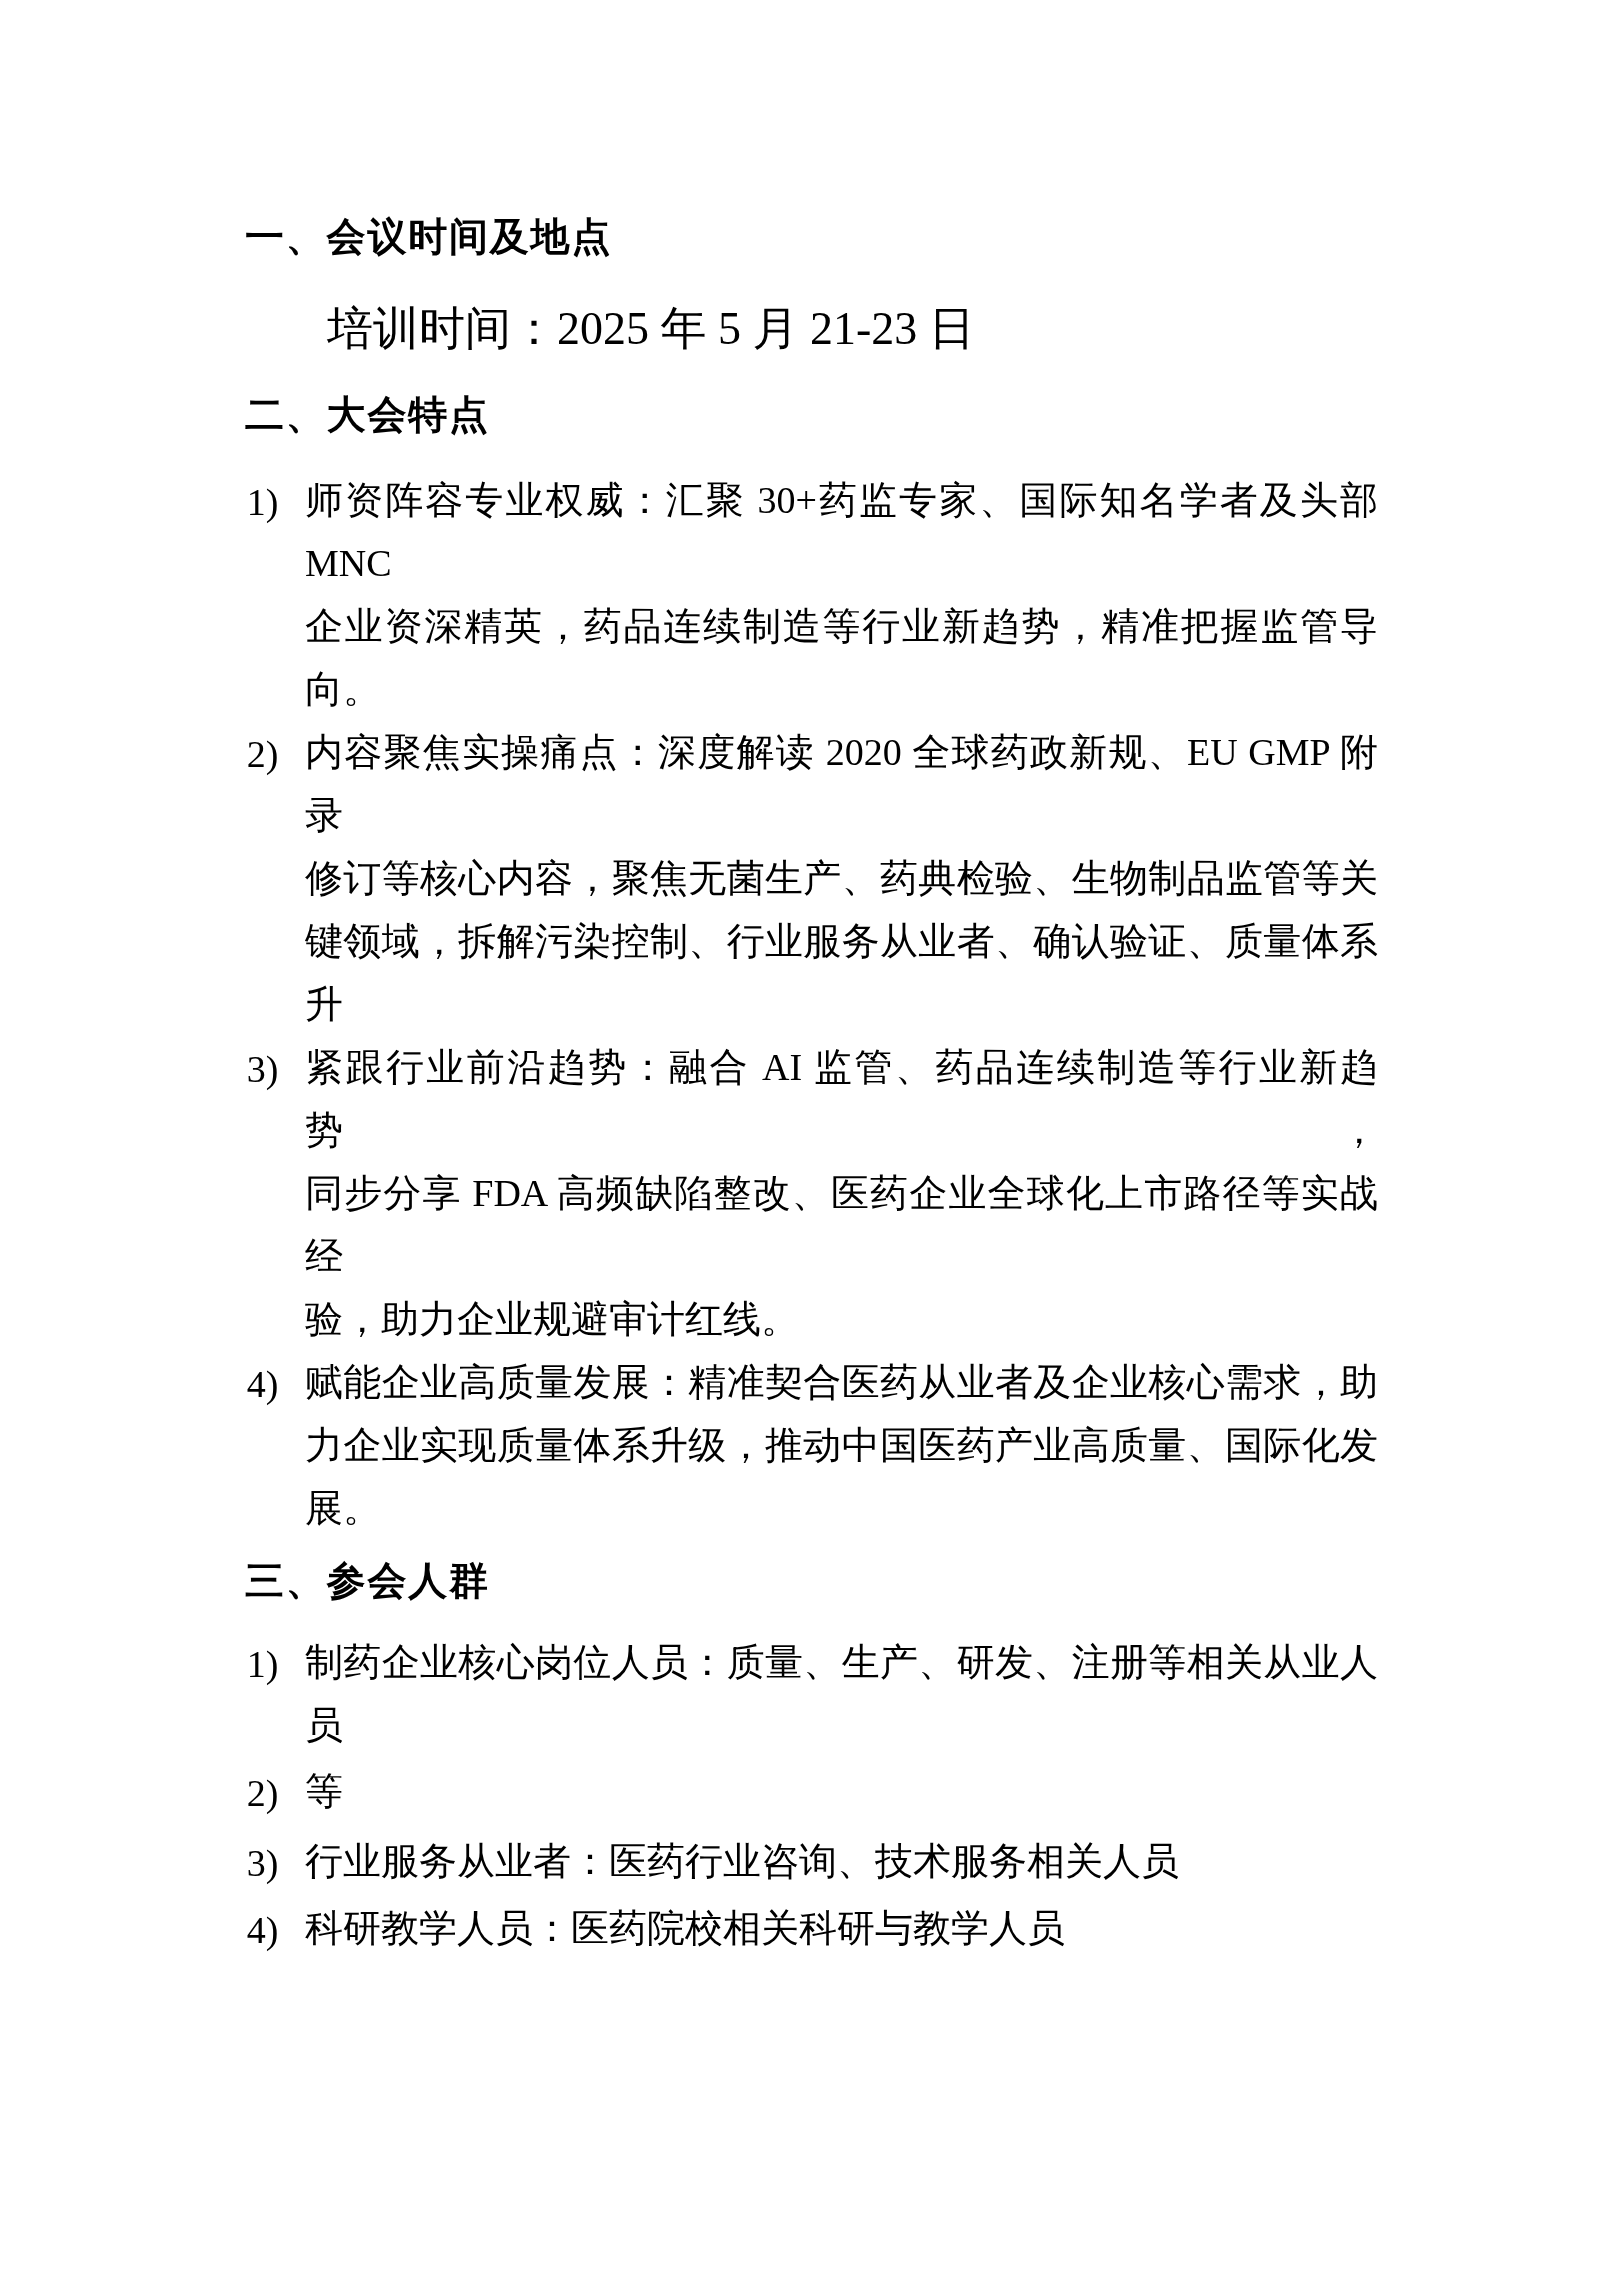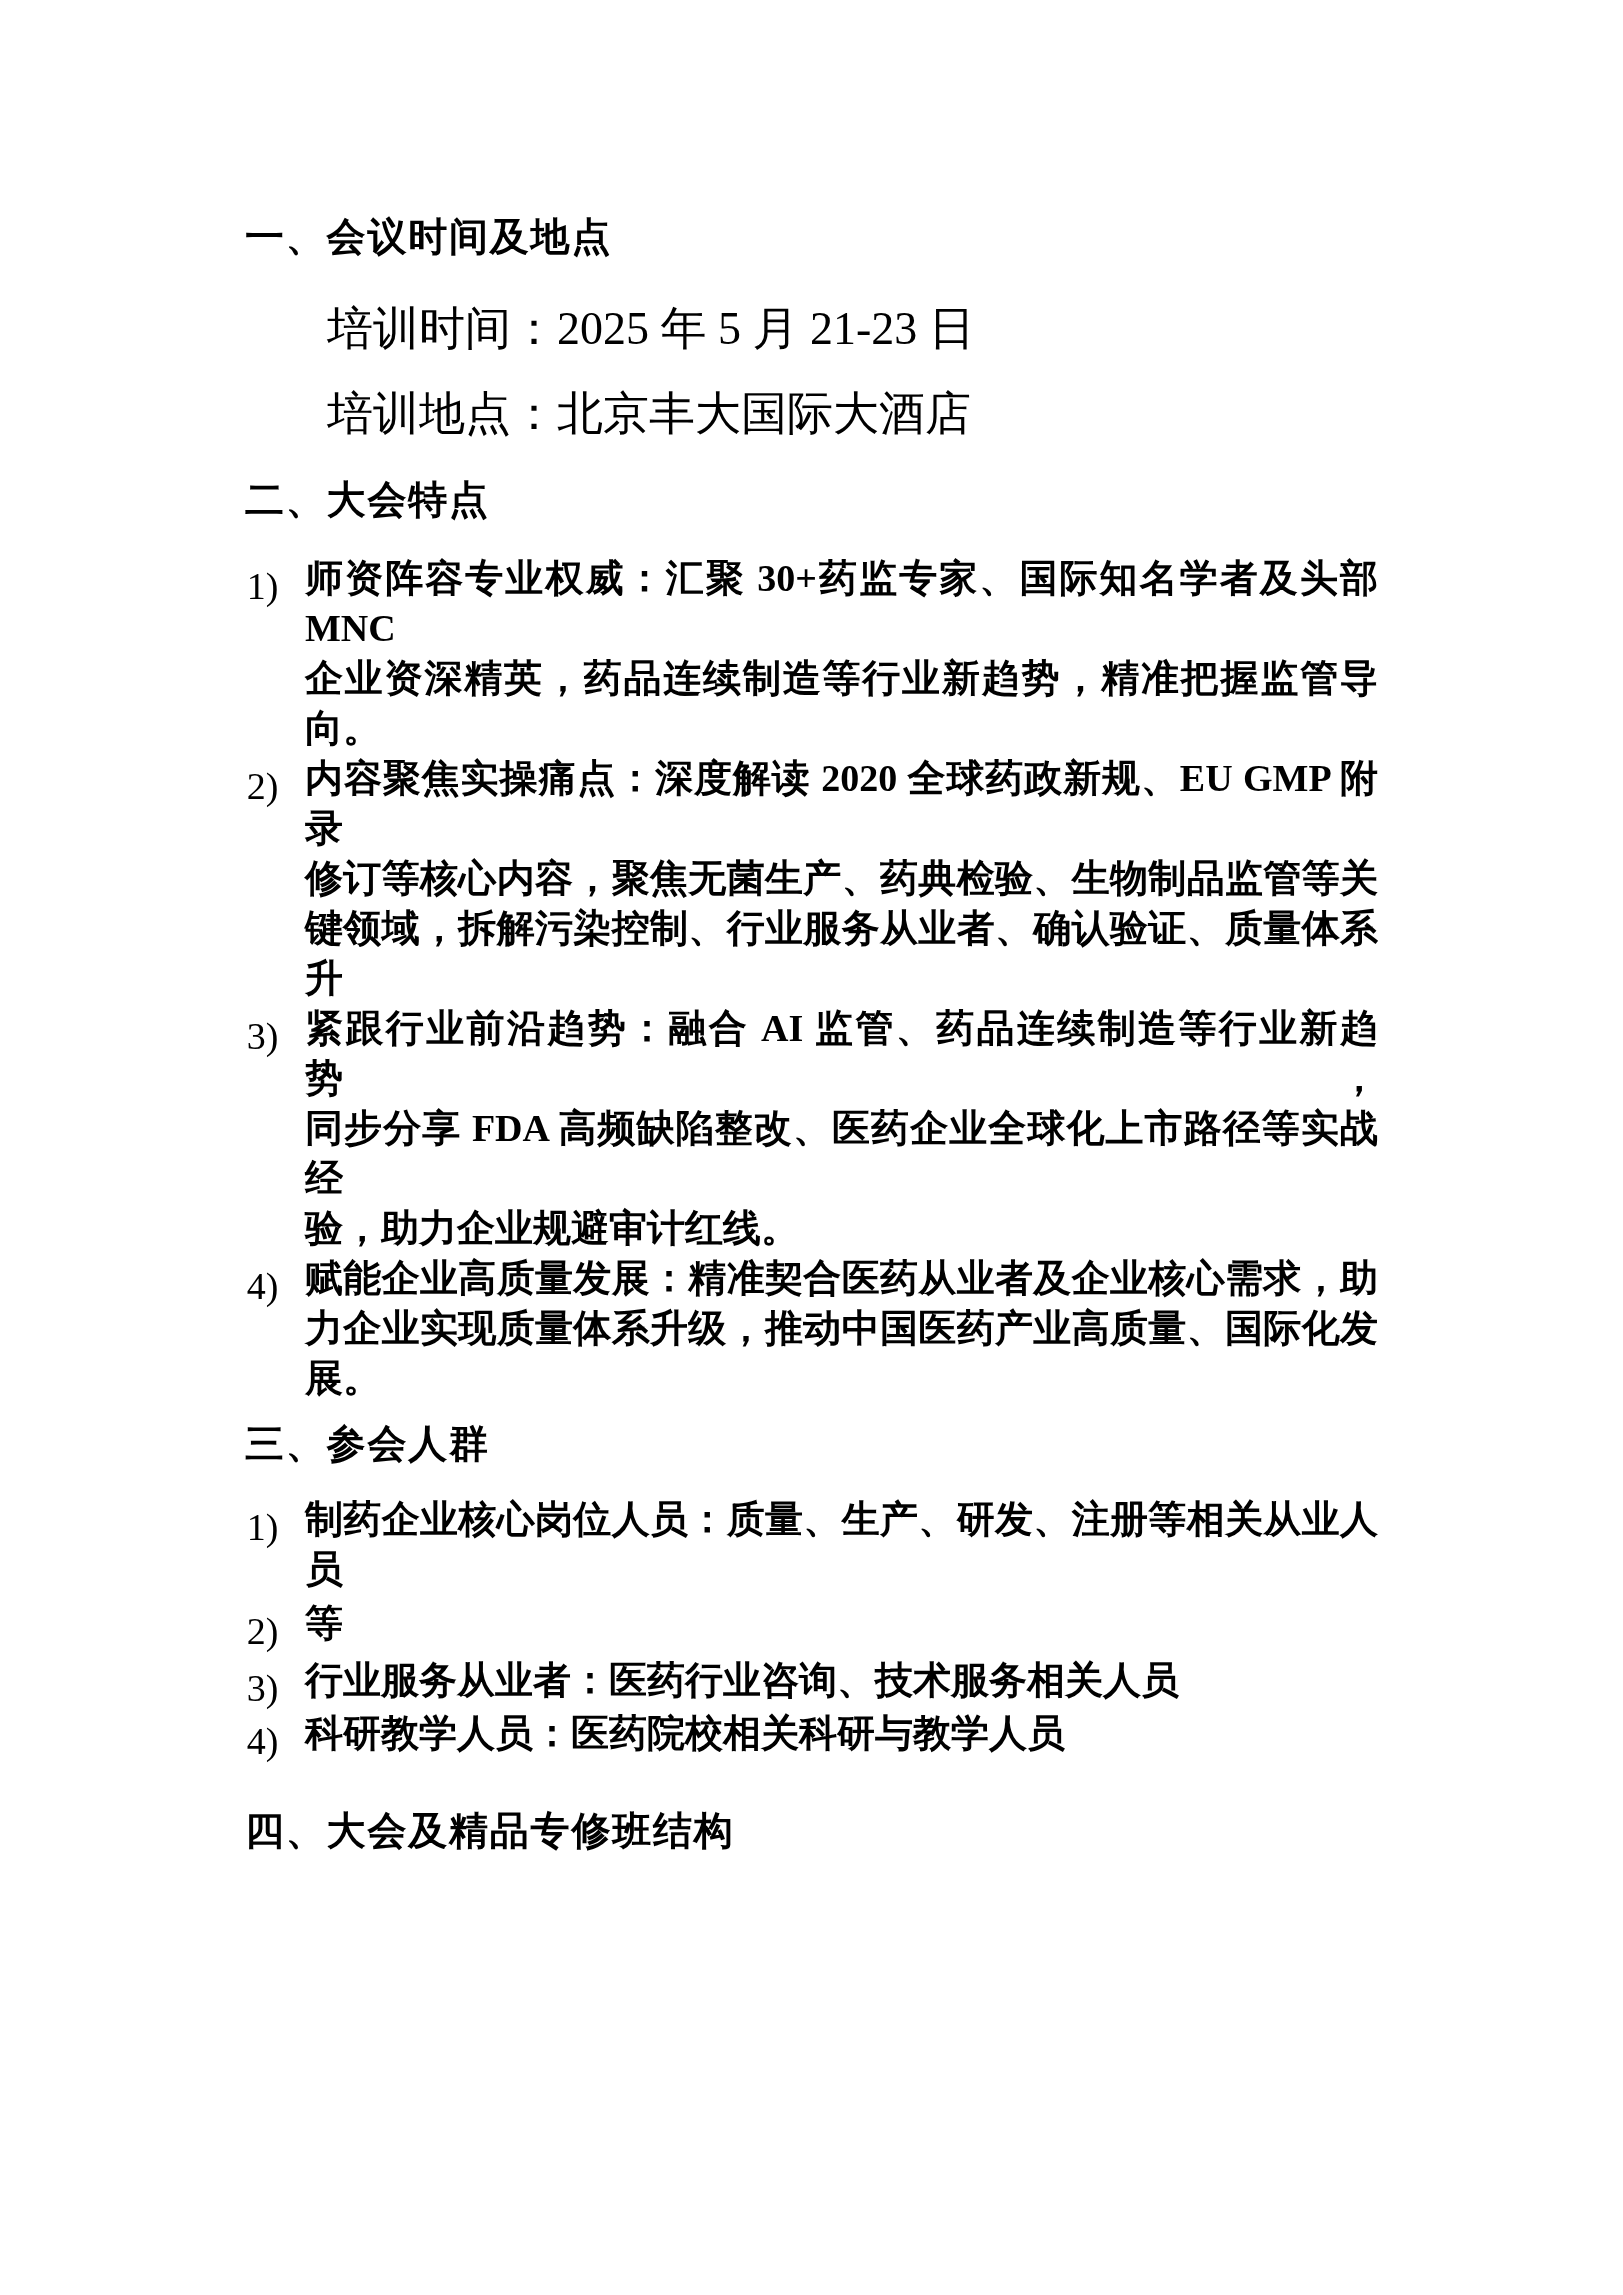--- a/index.html
+++ b/index.html
@@ -48,25 +48,24 @@
   }
   .num-item .num {
     position: absolute;
     left: 1.8px;
     top: 0;
     font-size: 38px;
     line-height: 67px;
   }
   .tline {
     font-size: 38px;
-    line-height: 50px;
+    line-height: 63px;
     text-align: justify;
     text-align-last: justify;
     text-justify: inter-character;
-    font-weight: bold;
   }
   .tline.last {
     text-align: left;
     text-align-last: left;
   }
   .s2-first { margin-top: 20.3px; }
   .s3-first { margin-top: 17px; }
   .s3-gap-sm { margin-top: 3.5px; }
   .s3-gap-md { margin-top: 7px; }
   .page-number {
@@ -79,21 +78,20 @@
 </style>
 </head>
 <body>
 
 <div class="page">
   <div class="content">
 
     <div class="doc-heading h1">一、会议时间及地点</div>
 
     <div class="p-indent p-time">培训时间：2025 年 5 月 21-23 日</div>
-    <div class="p-indent p-venue">培训地点：北京丰大国际大酒店</div>
 
     <div class="doc-heading h2">二、大会特点</div>
 
     <div class="num-item s2-first">
       <span class="num">1)</span>
       <div class="tline">师资阵容专业权威：汇聚 30+药监专家、国际知名学者及头部 MNC</div>
       <div class="tline">企业资深精英，药品连续制造等行业新趋势，精准把握监管导</div>
       <div class="tline last">向。</div>
     </div>
 

